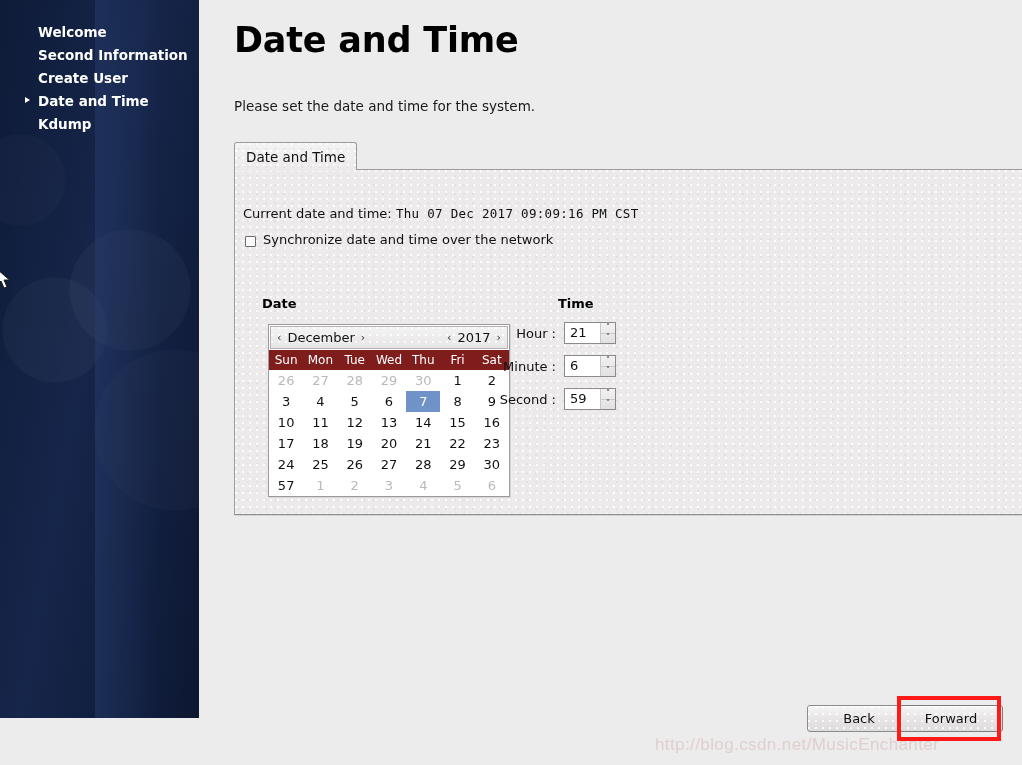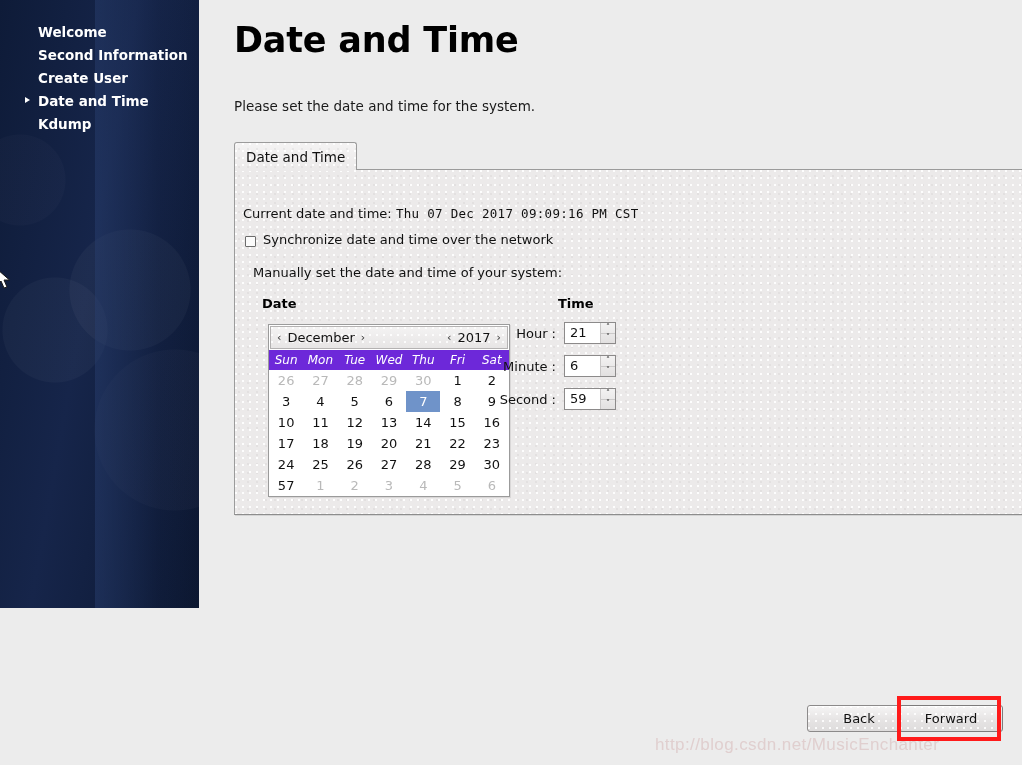--- a/index.html
+++ b/index.html
@@ -20,21 +20,21 @@
     background-color: #eceaea;
     background-image:
       radial-gradient(circle at 1px 1px, rgba(255,255,255,0.95) 0.7px, transparent 0.9px),
       radial-gradient(circle at 4px 6px, rgba(200,198,198,0.55) 0.6px, transparent 0.8px);
     background-size: 7px 7px, 9px 9px;
   }
 
   
   #sidebar {
     position: absolute; left: 0; top: 0;
-    width: 199px; height: 608px;
+    width: 199px; height: 718px;
     background: #12203f;
     background-image:
       radial-gradient(circle at 130px 290px, rgba(255,255,255,0.035) 0 60px, transparent 61px),
       radial-gradient(circle at 55px 330px, rgba(255,255,255,0.03) 0 52px, transparent 53px),
       radial-gradient(circle at 175px 430px, rgba(255,255,255,0.025) 0 80px, transparent 81px),
       radial-gradient(circle at 20px 180px, rgba(255,255,255,0.02) 0 45px, transparent 46px),
       linear-gradient(100deg, #0e1b38 0%, #16254a 45%, #101d3c 75%, #0c1730 100%);
     overflow: hidden;
   }
   #sidebar-sheen {
@@ -171,28 +171,27 @@
     background-image:
       radial-gradient(circle at 1px 1px, rgba(255,255,255,0.9) 0.7px, transparent 0.9px),
       linear-gradient(180deg, #f4f3f3 0%, #e7e5e5 100%);
     background-size: 7px 7px, 100% 100%;
     font-size: 13px; color: #111;
   }
   #cal-head .grp { display: flex; align-items: center; gap: 6px; }
   #cal-head .arw { font-size: 11px; color: #333; cursor: default; }
   table#cal { border-collapse: collapse; width: 240px; }
   table#cal th {
-    background: #6d28d9;
+    background: #7f1d1d;
     color: #ffffff;
     font-size: 12px;
     font-weight: normal;
     padding: 3px 0 3px 0;
     width: 34.2px;
     text-align: center;
-    font-style: italic;
   }
   table#cal td {
     font-size: 13px;
     color: #111;
     text-align: center;
     padding: 3px 0;
     height: 21px;
   }
   table#cal td.dim { color: #b9b9b9; }
   table#cal td.sel { background: #6f93c9; color: #ffffff; }
@@ -318,21 +317,20 @@
         <div class="row-current">
           <span>Current date and time:</span>
           <span class="mono">Thu 07 Dec 2017 09:09:16 PM CST</span>
         </div>
 
         <div class="row-sync">
           <span class="chk"></span>
           <span>Synchronize date and time over the network</span>
         </div>
 
-        <div class="row-manual">Manually set the date and time of your system:</div>
 
         <div class="sec-label" id="lbl-date">Date</div>
         <div class="sec-label" id="lbl-time">Time</div>
 
         <div id="calendar">
           <div id="cal-head">
             <span class="grp">
               <span class="arw">‹</span>
               <span>December</span>
               <span class="arw">›</span>

